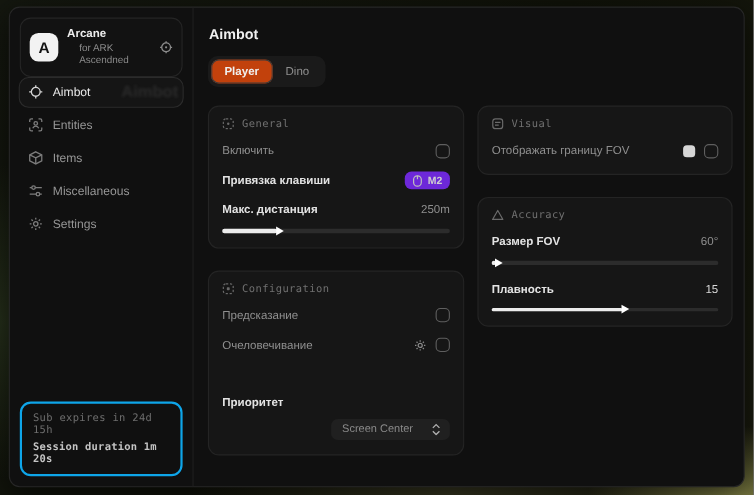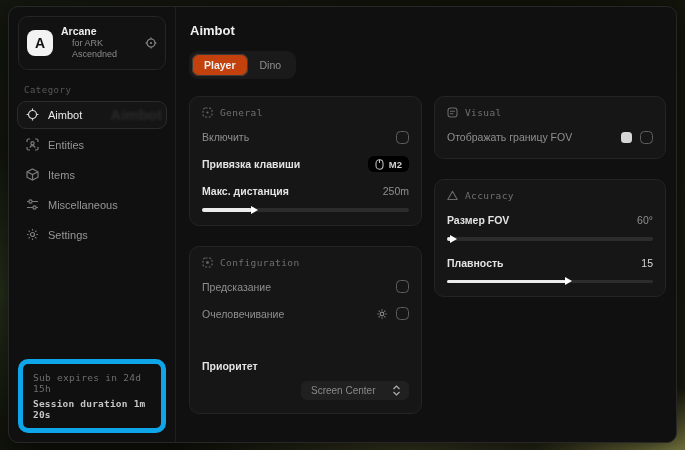--- a/index.html
+++ b/index.html
@@ -49,21 +49,21 @@
   }
   .nav-item .nico { color:#7c7c7c; display:flex; }
   .nav-item.active { color:#e9e9e9; background:#151515; border-color:#2b2b2b; }
   .nav-item.active .nico { color:#d5d5d5; }
   .ghost {
     position:absolute; right:4px; top:4px; font-size:15px; font-weight:700;
     color:#9a9a9a; opacity:.16; filter:blur(1.6px); pointer-events:none;
   }
   .side-spacer { flex:1; }
   .footer-card {
-    margin:0 9px 9px 9px; border:5px solid #0ea5e9; border-radius:10px;
+    margin:0 9px 9px 9px; border:2px solid #0ea5e9; border-radius:10px;
     padding:8px 10px; background:#101010;
     font-family:"DejaVu Sans Mono", monospace;
   }
   .foot-dim { font-size:9.5px; color:#6e6e6e; letter-spacing:.3px; }
   .foot-bright { font-size:9.5px; color:#c4c4c4; font-weight:700; margin-top:4px; letter-spacing:.2px; }
   
   .main { flex:1; padding:16px 12px 0 13px; position:relative; }
   .page-title { font-size:13px; font-weight:700; color:#f0f0f0; margin-left:1px; }
   .tabs {
     margin-top:13px; display:inline-flex; background:#1a1a1a; border-radius:9px; padding:3px;
@@ -89,21 +89,21 @@
   .lbl-dim { font-size:10.5px; color:#8f8f8f; }
   .lbl-bright { font-size:10.5px; color:#e3e3e3; font-weight:600; }
   .val-dim { font-size:10.5px; color:#8f8f8f; }
   .val-bright { font-size:10.5px; color:#d8d8d8; }
   .ctrl { display:flex; align-items:center; gap:8px; }
   .checkbox {
     width:13px; height:13px; border:1.5px solid #5f5f5f; border-radius:4.5px; background:transparent;
   }
   .swatch { width:11px; height:11px; border-radius:3.5px; }
   .keybadge {
-    display:flex; align-items:center; gap:5px; background:#000000; border-radius:6px;
+    display:flex; align-items:center; gap:5px; background:#6d28d9; border-radius:6px;
     padding:2.5px 7px; color:#cfcfcf; font-size:9.5px; font-weight:600;
   }
   .keybadge .kico { display:flex; color:#bdbdbd; }
   .dropdown {
     display:flex; align-items:center; gap:8px; background:#202020; border-radius:6px;
     padding:4px 8px 4px 10px; color:#8a8a8a; font-size:10px; min-width:108px; justify-content:space-between;margin-top:48px;
   }
   .dropdown .dico { display:flex; color:#b0b0b0; }
   .slider { position:relative; height:3.5px; background:#2c2c2c; border-radius:2px; margin-top:9px; }
   .slider .fill { position:absolute; left:0; top:0; height:100%; background:#ececec; border-radius:2px; }
@@ -128,21 +128,20 @@
         </div>
         <span class="brand-icon">
           <svg width="12" height="12" viewBox="0 0 12 12" fill="none" stroke="currentColor" stroke-width="1.2">
             <circle cx="6" cy="6" r="4"></circle>
               <circle cx="6" cy="6" r="1" fill="currentColor" stroke="none"></circle>
             <path d="M6 0.5v1.5M6 10v1.5M0.5 6H2M10 6h1.5"></path>
           </svg>
         </span>
       </div>
 
-      <div class="category-label">Category</div>
 
       <div class="nav">
         <div class="nav-item active">
           <span class="nico">
             <svg width="13" height="13" viewBox="0 0 13 13" fill="none" stroke="currentColor" stroke-width="1.2">
               <circle cx="6.5" cy="6.5" r="4"></circle>
               <path d="M6.5 0.5v2M6.5 10.5v2M0.5 6.5h2M10.5 6.5h2"></path>
             </svg>
           </span>
           <span>Aimbot</span>

